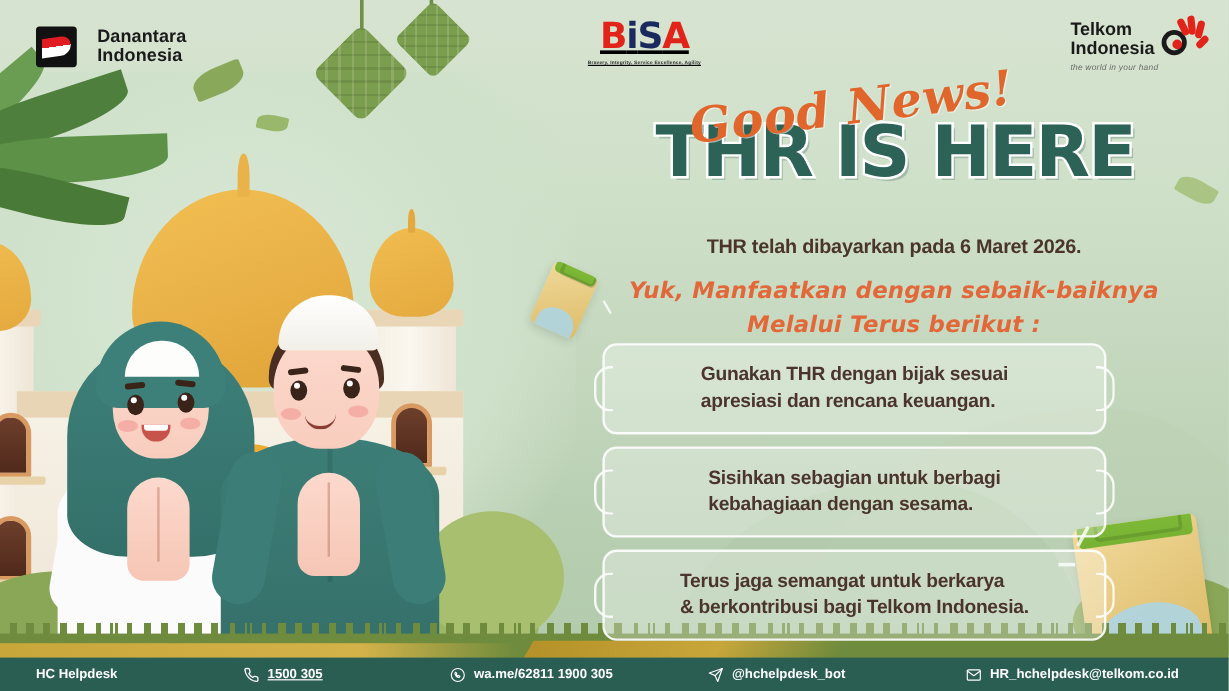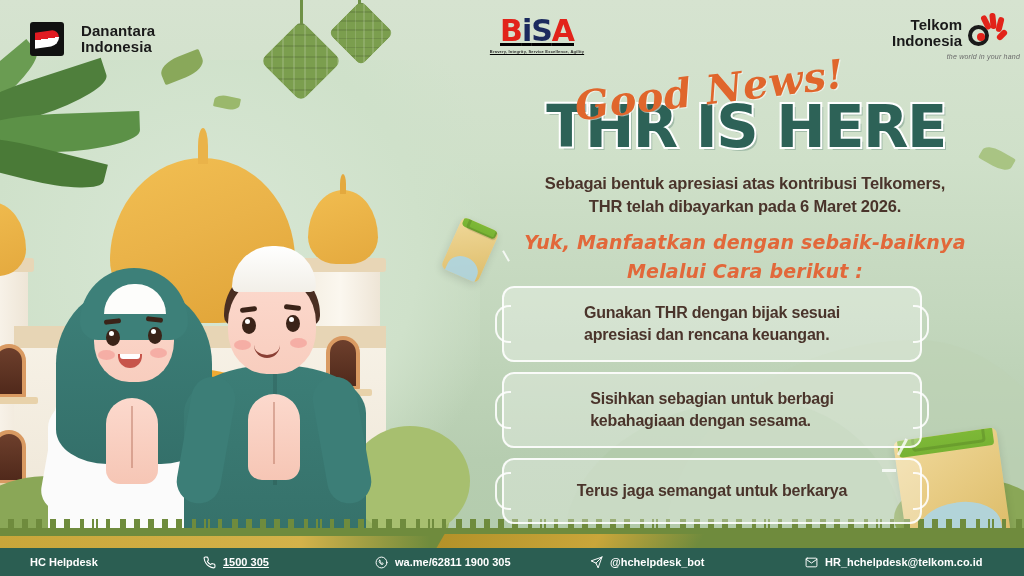--- a/index.html
+++ b/index.html
@@ -304,21 +304,21 @@
     font-size:30px; font-weight:900; letter-spacing:-1px; line-height:1;
     font-family:"DejaVu Sans", sans-serif;
   }
   .bisa-word .b{ color:#e2231a; }
   .bisa-word .i{ color:#1b2a5e; }
   .bisa-word .s{ color:#1b2a5e; }
   .bisa-word .a{ color:#e2231a; }
   .bisa-tag{ font-size:4px; color:#2a2a2a; letter-spacing:.2px; margin-top:3px; font-weight:700;}
 
   .logo-telkom{
-    position:absolute; right:4px; top:16px; text-align:right; width:128px;
+    position:absolute; right:4px; top:16px; text-align:left; width:128px;
   }
   .tk-row{ display:flex; align-items:center; gap:4px; }
   .tk-text{ font-size:15px; font-weight:700; color:#1a1a1a; line-height:1.08; }
   .tk-mark{ position:relative; width:38px; height:34px; }
   .tk-ring{
     position:absolute; left:2px; top:9px; width:21px; height:21px;
     border:4px solid #1a1a1a; border-radius:50%;
   }
   .tk-ring:after{
     content:""; position:absolute; left:5px; top:4px; width:8px; height:8px;
@@ -554,45 +554,46 @@
         </div>
       </div>
       <div class="tk-tag">the world in your hand</div>
     </div>
 
     <div class="thr-shadow">THR IS HERE</div>
     <div class="thr-here">THR IS HERE</div>
     <div class="good-news">Good News!</div>
 
     <div class="sub-line">
-      <span>Sebagai bentuk apresiasi atas kontribusi Telkomers,</span><br>
+      <br>
       <span>THR telah dibayarkan pada </span><b>6 Maret 2026.</b>
     </div>
 
     <div class="cta-script">
       <span>Yuk, Manfaatkan dengan sebaik-baiknya</span><br>
-      <span>Melalui Cara berikut :</span>
+      <span>Melalui Terus berikut :</span>
     </div>
 
     <div class="cards">
       <div class="card">
         <div class="card-text">
           <span>Gunakan THR dengan bijak sesuai</span><br>
           <span>apresiasi dan rencana keuangan.</span>
         </div>
       </div>
       <div class="card">
         <div class="card-text">
           <span>Sisihkan sebagian untuk berbagi</span><br>
           <span>kebahagiaan dengan sesama.</span>
         </div>
       </div>
       <div class="card">
         <div class="card-text">
           <span>Terus jaga semangat untuk berkarya</span><br>
+          <span>&amp; berkontribusi bagi Telkom Indonesia.</span>
         </div>
       </div>
     </div>
   </div>
 
   <div class="footer">
     <div class="f-item brand">
       <span>HC Helpdesk</span>
     </div>
 

